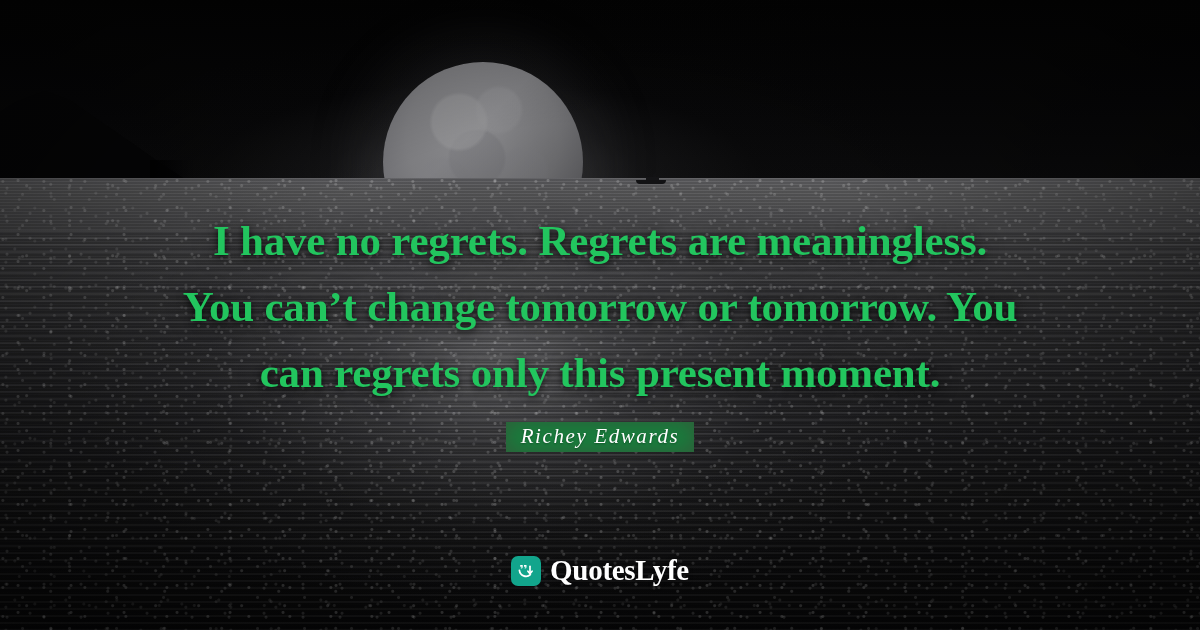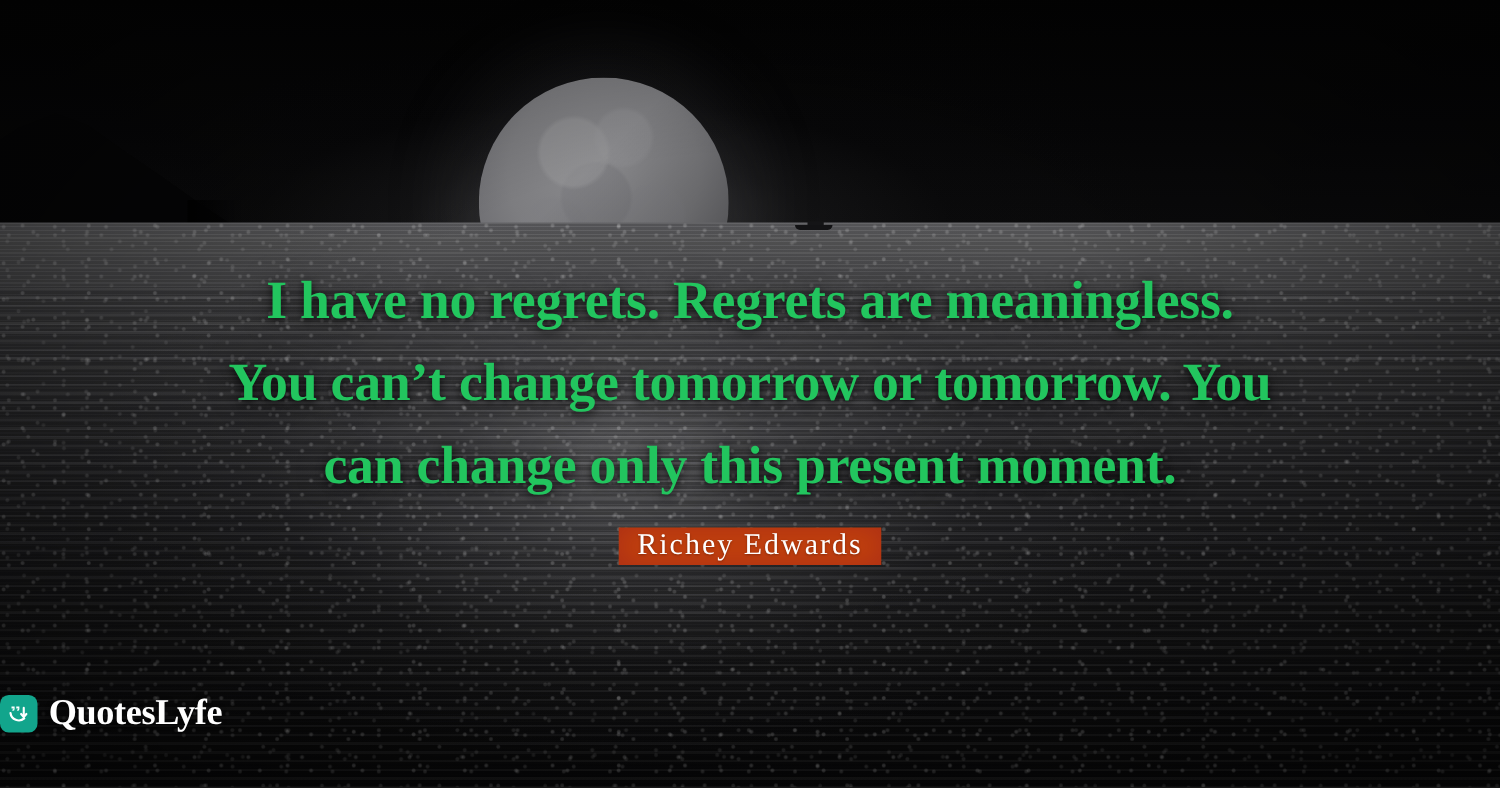--- a/index.html
+++ b/index.html
@@ -208,38 +208,40 @@
   .author-wrap {
     position: absolute;
     left: 0;
     top: 422px;
     width: 1200px;
     text-align: center;
   }
   .author-badge {
     display: inline-block;
     padding: 4px 15px 6px 15px;
-    background: #c2410c;
+    background: #15803d;
     color: #ffffff;
-    font-size: 24px;
+    font-size: 21px;
     letter-spacing: 1.6px;
     line-height: 20px;
     font-weight: normal;
     text-shadow: 0 1px 2px rgba(0,0,0,0.30);
     box-shadow: inset 0 0 22px rgba(120,0,50,0.30);
+    font-style: italic;
   }
 
   
   .logo {
     position: absolute;
     left: 0;
     top: 554px;
     width: 1200px;
     display: flex;
     align-items: center;
+    justify-content: center;
     gap: 9px;
   }
   .logo-mark {
     width: 30px;
     height: 30px;
     border-radius: 7px;
     background: #12a58c;
     display: flex;
     align-items: center;
     justify-content: center;
@@ -273,21 +275,21 @@
     <div class="mast"></div>
     <div class="cabin"></div>
     <div class="hull"></div>
   </div>
 
   <div class="vignette"></div>
 
   <div class="quote">
     <span class="quote-line">I have no regrets. Regrets are meaningless.</span>
     <span class="quote-line">You canʼt change tomorrow or tomorrow. You</span>
-    <span class="quote-line">can change only this present moment.</span>
+    <span class="quote-line">can regrets only this present moment.</span>
   </div>
 
   <div class="author-wrap">
     <span class="author-badge">Richey Edwards</span>
   </div>
 
   <div class="logo">
     <span class="logo-mark">
       <svg width="22" height="22" viewBox="0 0 22 22" aria-hidden="true">
         <path d="M5.2 5.1 h2.5 v2.0 a1.5 1.5 0 0 1 -1.5 1.5 h-0.3 v-1.0 h0.3 a0.6 0.6 0 0 0 0.6 -0.6 v-0.2 h-1.6 z" fill="#ffffff"></path>

